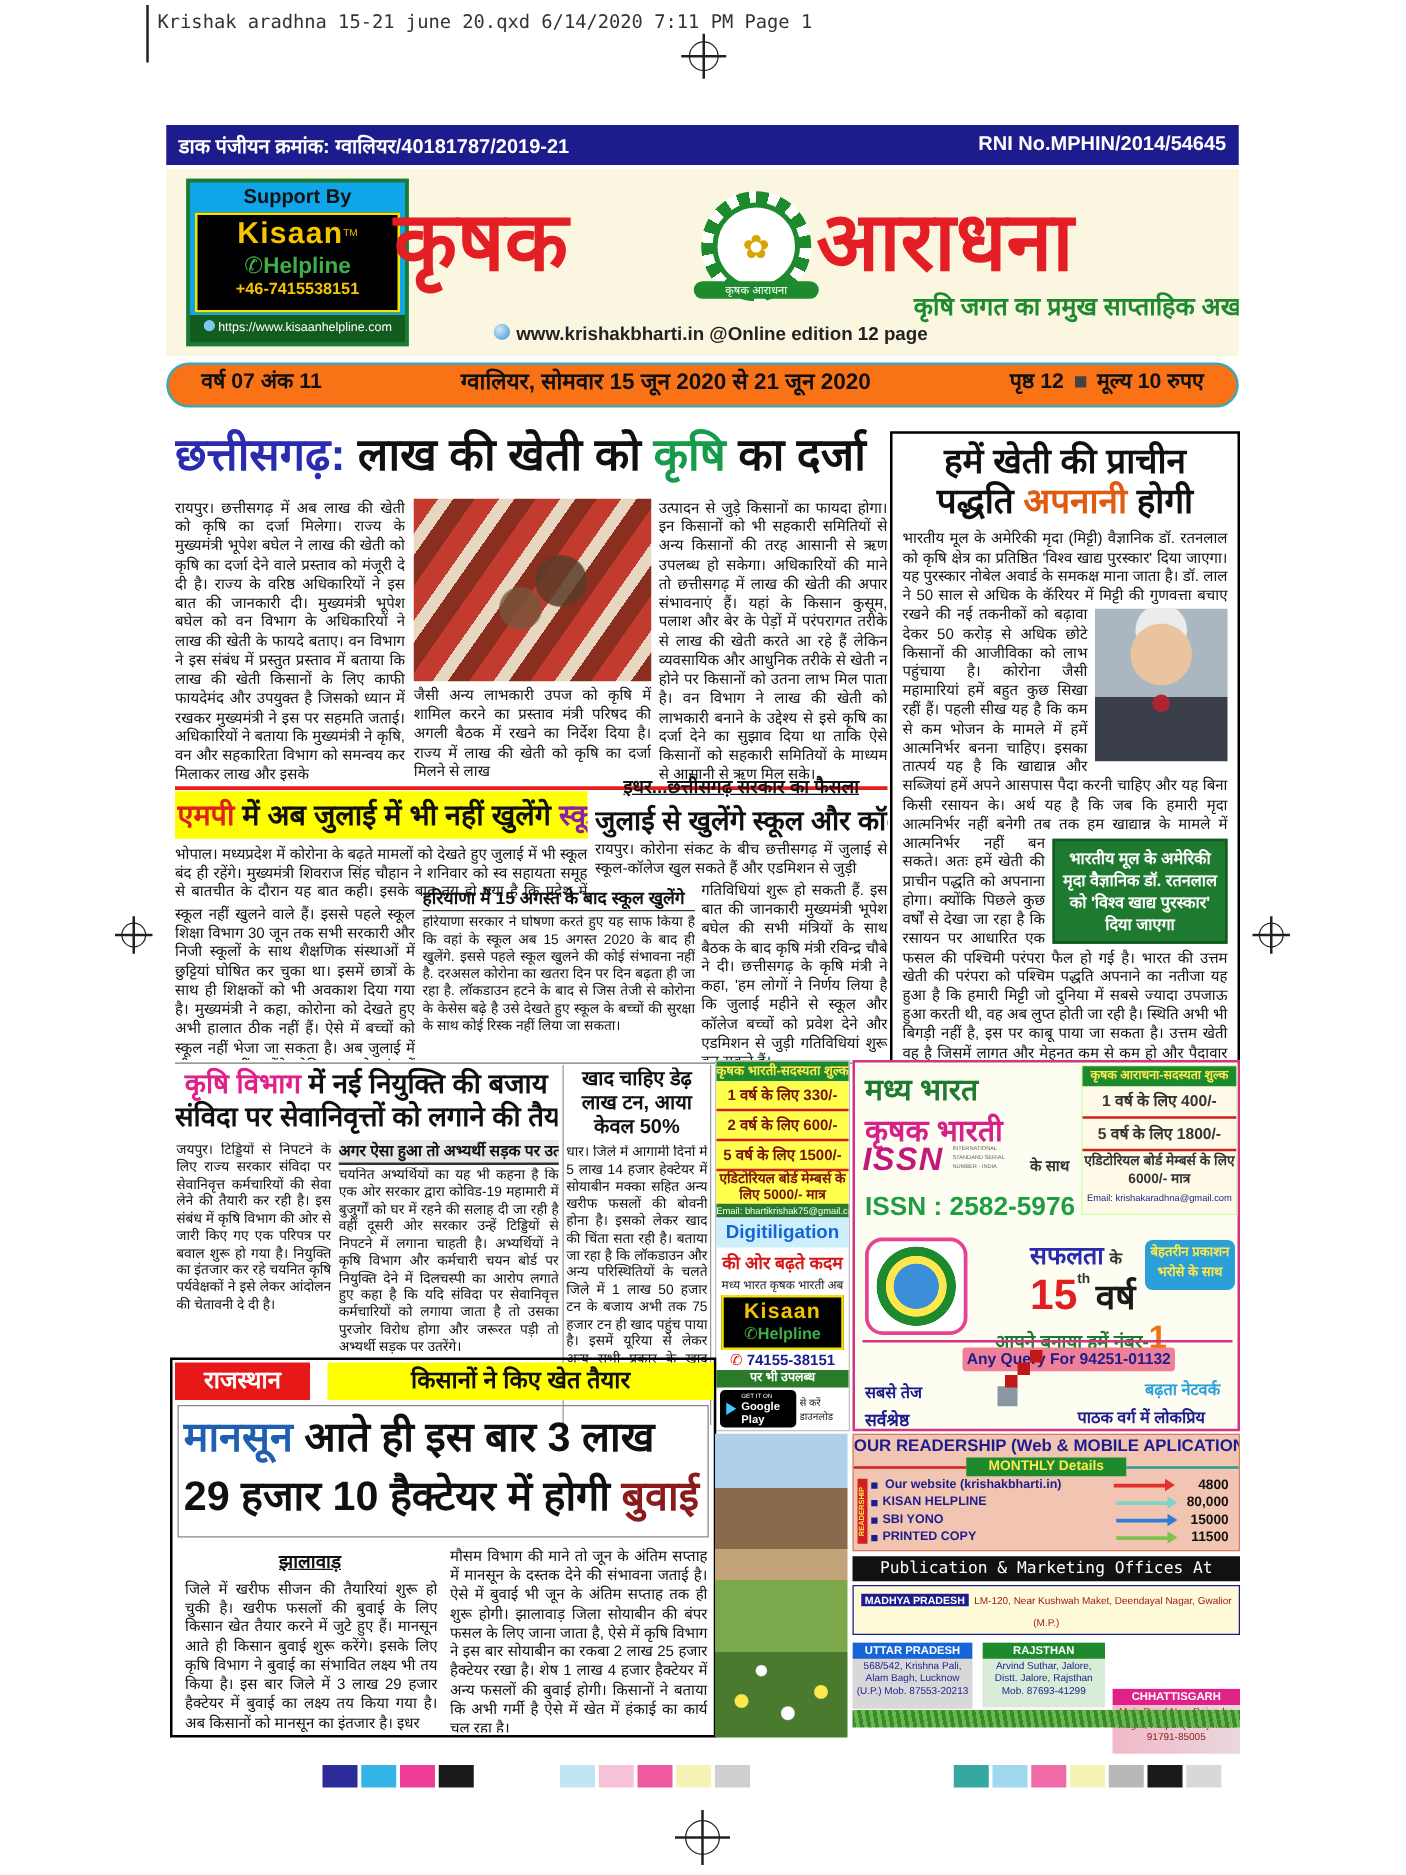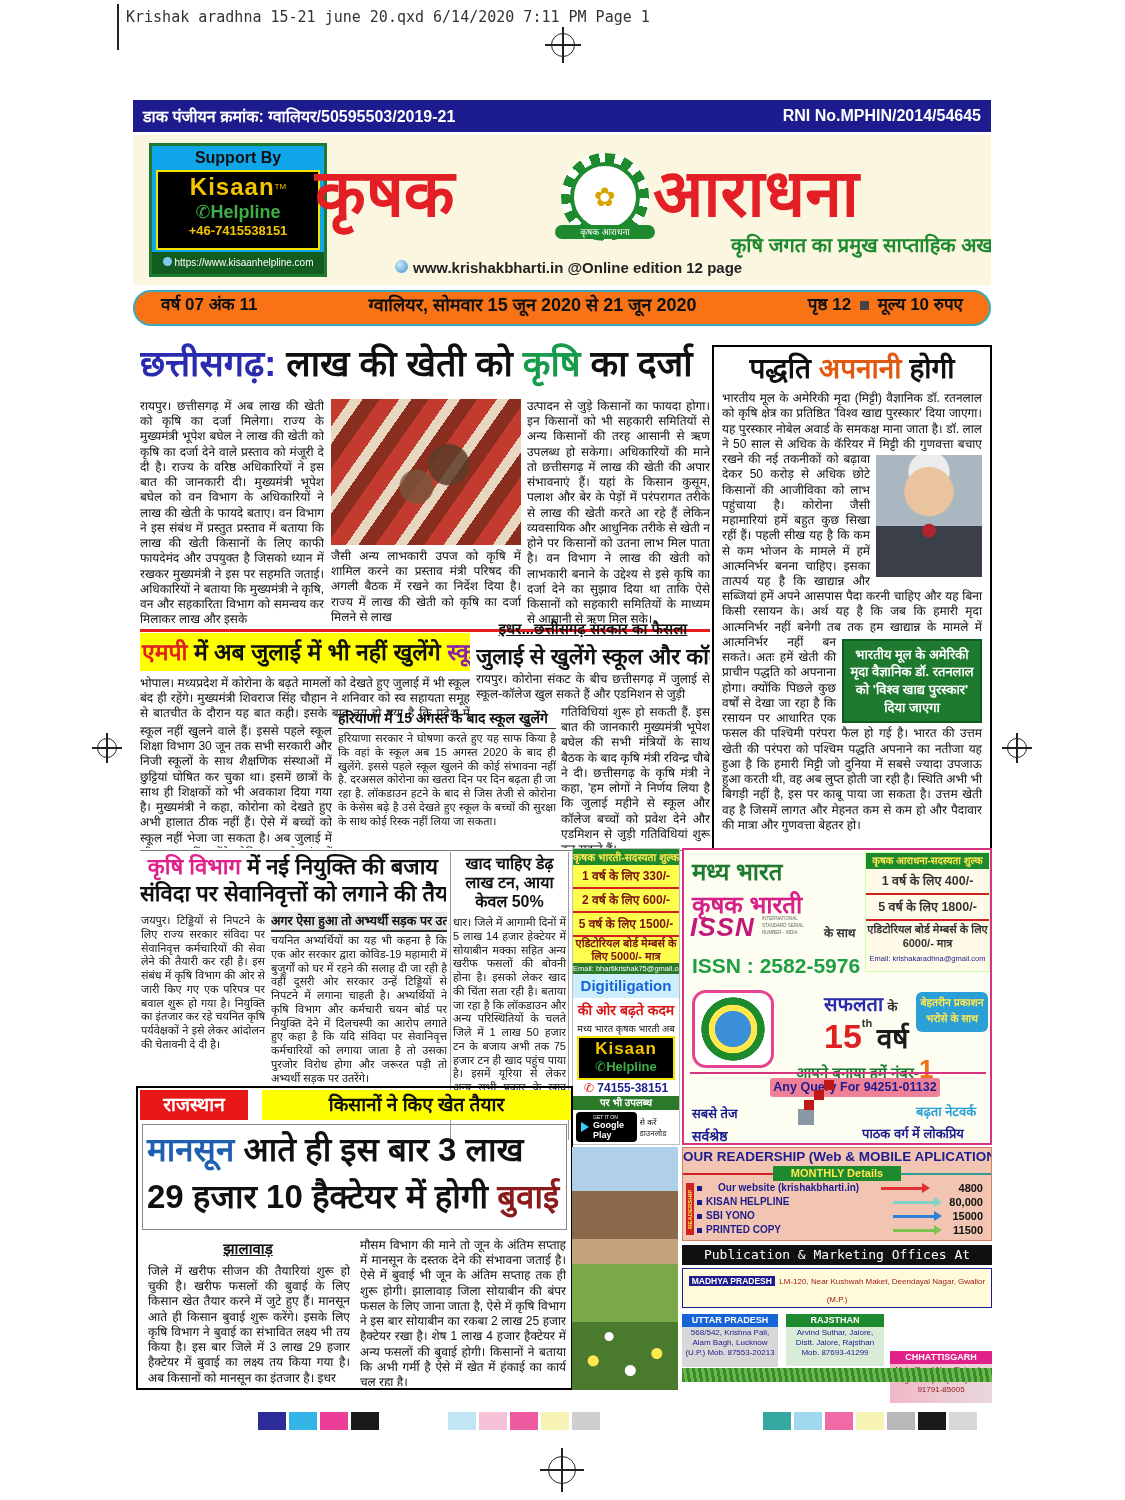--- a/index.html
+++ b/index.html
@@ -58,21 +58,21 @@
     <div class="h" style="left:0;top:14px;width:30px;height:1.5px;"></div>
     <div class="v" style="left:14px;top:0;width:1.5px;height:30px;"></div>
   </div>
   <div class="reg" style="left:540px;top:1448px;width:44px;height:44px;">
     <div class="c" style="left:8px;top:8px;width:26px;height:26px;"></div>
     <div class="h" style="left:0;top:21px;width:44px;height:1.5px;"></div>
     <div class="v" style="left:21px;top:0;width:1.5px;height:44px;"></div>
   </div>
 
   <div class="abs" style="left:133px;top:100px;width:858px;height:32px;background:#1c1c8e;color:#fff;display:flex;justify-content:space-between;align-items:center;padding:0 10px;box-sizing:border-box;">
-    <span class="b nw" style="font-size:16px;">डाक पंजीयन क्रमांक: ग्वालियर/50595503/2019-21</span>
+    <span class="b nw" style="font-size:16px;">डाक पंजीयन क्रमांक: ग्वालियर/40181787/2019-21</span>
     <span class="b nw" style="font-size:16px;">RNI No.MPHIN/2014/54645</span>
   </div>
 
   <div class="abs ovh" style="left:133px;top:135px;width:858px;height:150px;background:#fbf6e0;">
 
     <div class="abs" style="left:16px;top:8px;width:178px;height:134px;border:3px solid #1e7a2e;background:#0ea5e9;box-sizing:border-box;">
       <div class="ctr b" style="font-size:16px;line-height:24px;">Support By</div>
       <div class="kbox" style="margin:0 4px;height:76px;">
         <div style="line-height:30px;font-size:24px;"><span class="kname">Kisaan</span><span style="color:#f5c400;font-size:8px;vertical-align:top;">TM</span></div>
         <div class="khelp" style="line-height:20px;font-size:18px;"><span>✆</span><span>Helpline</span></div>
@@ -116,20 +116,21 @@
   <div class="abs just body-txt ovh" style="left:140px;top:399px;width:184px;height:227px;">रायपुर। छत्तीसगढ़ में अब लाख की खेती को कृषि का दर्जा मिलेगा। राज्य के मुख्यमंत्री भूपेश बघेल ने लाख की खेती को कृषि का दर्जा देने वाले प्रस्ताव को मंजूरी दे दी है। राज्य के वरिष्ठ अधिकारियों ने इस बात की जानकारी दी। मुख्यमंत्री भूपेश बघेल को वन विभाग के अधिकारियों ने लाख की खेती के फायदे बताए। वन विभाग ने इस संबंध में प्रस्तुत प्रस्ताव में बताया कि लाख की खेती किसानों के लिए काफी फायदेमंद और उपयुक्त है जिसको ध्यान में रखकर मुख्यमंत्री ने इस पर सहमति जताई। अधिकारियों ने बताया कि मुख्यमंत्री ने कृषि, वन और सहकारिता विभाग को समन्वय कर मिलाकर लाख और इसके</div>
   <div class="photo" style="left:331px;top:399px;width:190px;height:146px;background:
        radial-gradient(circle at 62% 45%, rgba(90,60,40,.85) 0 14%, transparent 15%),
        radial-gradient(circle at 45% 60%, rgba(120,85,60,.8) 0 12%, transparent 13%),
        repeating-linear-gradient(125deg, #c23b2e 0 16px, #e8d7c0 16px 26px, #8a2f20 26px 40px);"></div>
   <div class="abs just body-txt ovh" style="left:331px;top:549px;width:190px;height:77px;">जैसी अन्य लाभकारी उपज को कृषि में शामिल करने का प्रस्ताव मंत्री परिषद की अगली बैठक में रखने का निर्देश दिया है। राज्य में लाख की खेती को कृषि का दर्जा मिलने से लाख</div>
   <div class="abs just body-txt ovh" style="left:527px;top:399px;width:183px;height:227px;">उत्पादन से जुड़े किसानों का फायदा होगा। इन किसानों को भी सहकारी समितियों से अन्य किसानों की तरह आसानी से ऋण उपलब्ध हो सकेगा। अधिकारियों की माने तो छत्तीसगढ़ में लाख की खेती की अपार संभावनाएं हैं। यहां के किसान कुसूम, पलाश और बेर के पेड़ों में परंपरागत तरीके से लाख की खेती करते आ रहे हैं लेकिन व्यवसायिक और आधुनिक तरीके से खेती न होने पर किसानों को उतना लाभ मिल पाता है। वन विभाग ने लाख की खेती को लाभकारी बनाने के उद्देश्य से इसे कृषि का दर्जा देने का सुझाव दिया था ताकि ऐसे किसानों को सहकारी समितियों के माध्यम से आसानी से ऋण मिल सके।</div>
   <div class="abs" style="left:140px;top:629px;width:570px;height:3px;background:#e61e1e;"></div>
 
   <div class="abs ovh" style="left:712px;top:345px;width:280px;height:505px;border:2px solid #000;background:#fff;box-sizing:border-box;padding:6px 8px;">
+    <div class="ctr b nw" style="font-size:28px;line-height:1.15;color:#101010;">हमें खेती की प्राचीन</div>
     <div class="ctr b nw" style="font-size:28px;line-height:1.15;">
       <span style="color:#101010;">पद्धति </span><span style="color:#e05a10;">अपनानी</span><span style="color:#101010;"> होगी</span>
     </div>
     <div class="just body-txt" style="margin-top:6px;">
       <span>भारतीय मूल के अमेरिकी मृदा (मिट्टी) वैज्ञानिक डॉ. रतनलाल को कृषि क्षेत्र का प्रतिष्ठित 'विश्व खाद्य पुरस्कार' दिया जाएगा। यह पुरस्कार नोबेल अवार्ड के समकक्ष माना जाता है। डॉ. लाल ने 50 साल से अधिक के कॅरियर में मिट्टी की गुणवत्ता बचाए रखने की</span>
       <span style="float:right;width:106px;height:122px;margin:3px 0 3px 6px;background:
             radial-gradient(circle at 50% 62%, #b02430 0 7%, transparent 8%),
             radial-gradient(circle at 50% 30%, #e9c49e 0 24%, transparent 25%),
             radial-gradient(circle at 50% 14%, #ececec 0 17%, transparent 18%),
             linear-gradient(#aab6c0 0 58%, #3a3f4a 58% 100%);"></span>
@@ -267,21 +268,21 @@
   <div class="abs ovh" style="left:682px;top:1147px;width:310px;height:94px;background:#f2c5b2;border:1px solid #d08060;box-sizing:border-box;">
     <div class="ctr b nw" style="font-size:13.5px;color:#1c1c8e;line-height:18px;">OUR READERSHIP (Web &amp; MOBILE APLICATION)</div>
     <div style="display:flex;align-items:center;">
       <span style="flex:1;height:2px;background:#d02020;"></span>
       <span class="ctr b nw" style="background:#1e8a2e;color:#ffe84d;font-size:11px;line-height:15px;padding:0 18px;">MONTHLY Details</span>
       <span style="flex:1;height:2px;background:#2a9d8f;"></span>
     </div>
     <div style="display:flex;">
       <div class="b" style="writing-mode:vertical-rl;transform:rotate(180deg);background:#d02020;color:#ffe84d;font-size:6px;text-align:center;margin:2px 3px;padding:1px;">READERSHIP</div>
       <div style="flex:1;">
-        <div style="display:flex;align-items:center;gap:16px;line-height:14px;">
+        <div style="display:flex;align-items:center;gap:6px;line-height:14px;">
           <span style="width:5px;height:5px;background:#1c1c8e;display:inline-block;"></span>
           <span class="b nw" style="font-size:10px;color:#1c1c8e;flex:1;">Our website (krishakbharti.in)</span>
           <span class="arr" style="background:#e03030;border-left-color:#e03030;color:#e03030;"></span>
           <span class="b" style="font-size:11px;width:44px;text-align:right;margin-right:8px;">4800</span>
         </div>
         <div style="display:flex;align-items:center;gap:4px;line-height:14px;">
           <span style="width:5px;height:5px;background:#1c1c8e;display:inline-block;"></span>
           <span class="b nw" style="font-size:10px;color:#1c1c8e;flex:1;">KISAN HELPLINE</span>
           <span class="arr" style="background:#7fd4c8;border-left-color:#7fd4c8;color:#7fd4c8;"></span>
           <span class="b" style="font-size:11px;width:44px;text-align:right;margin-right:8px;">80,000</span>

